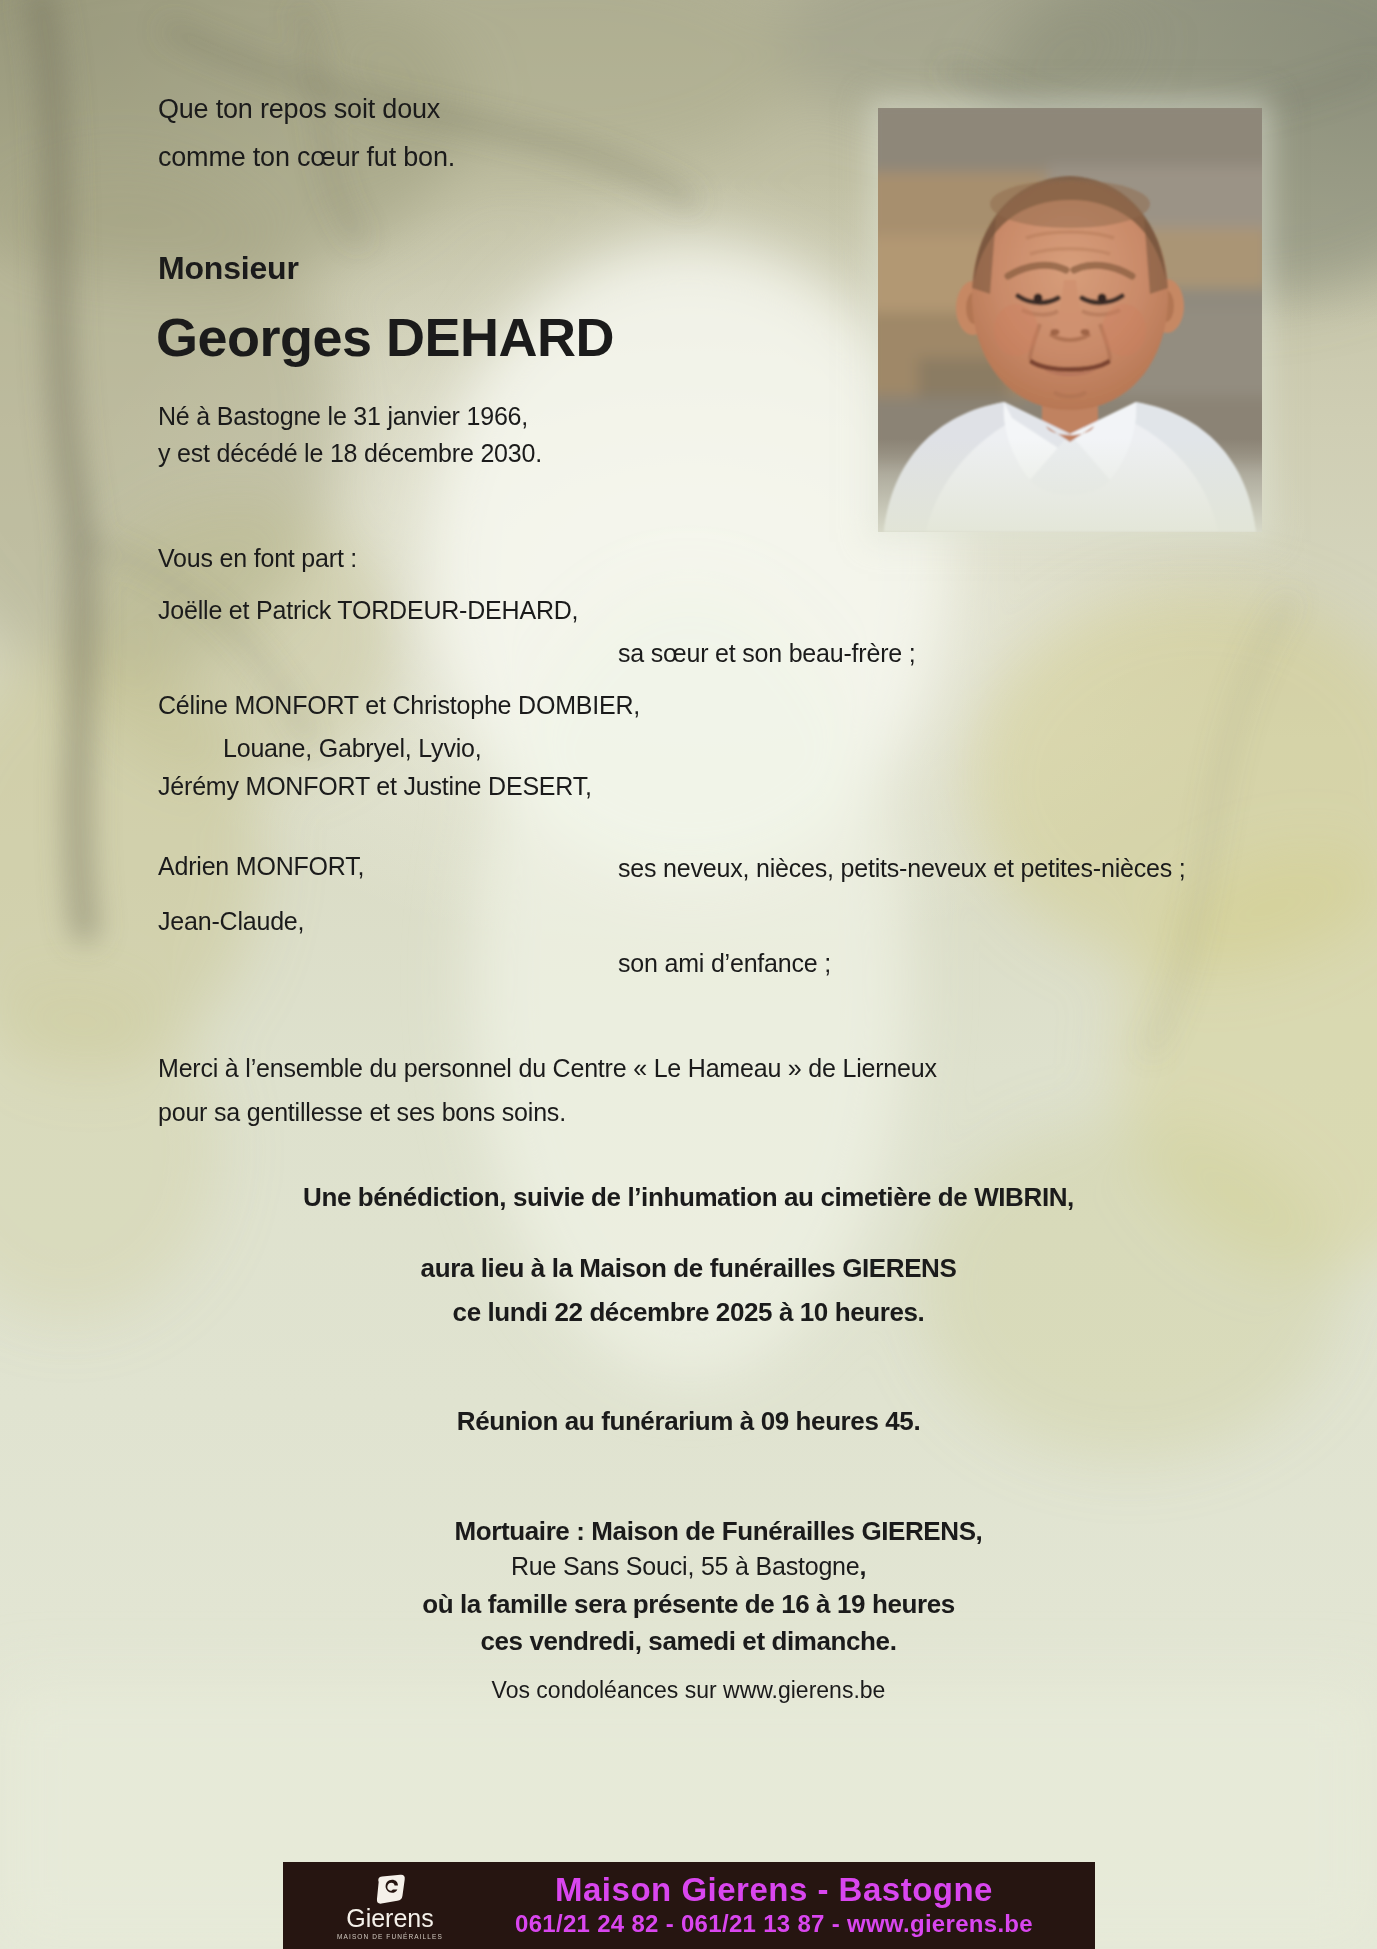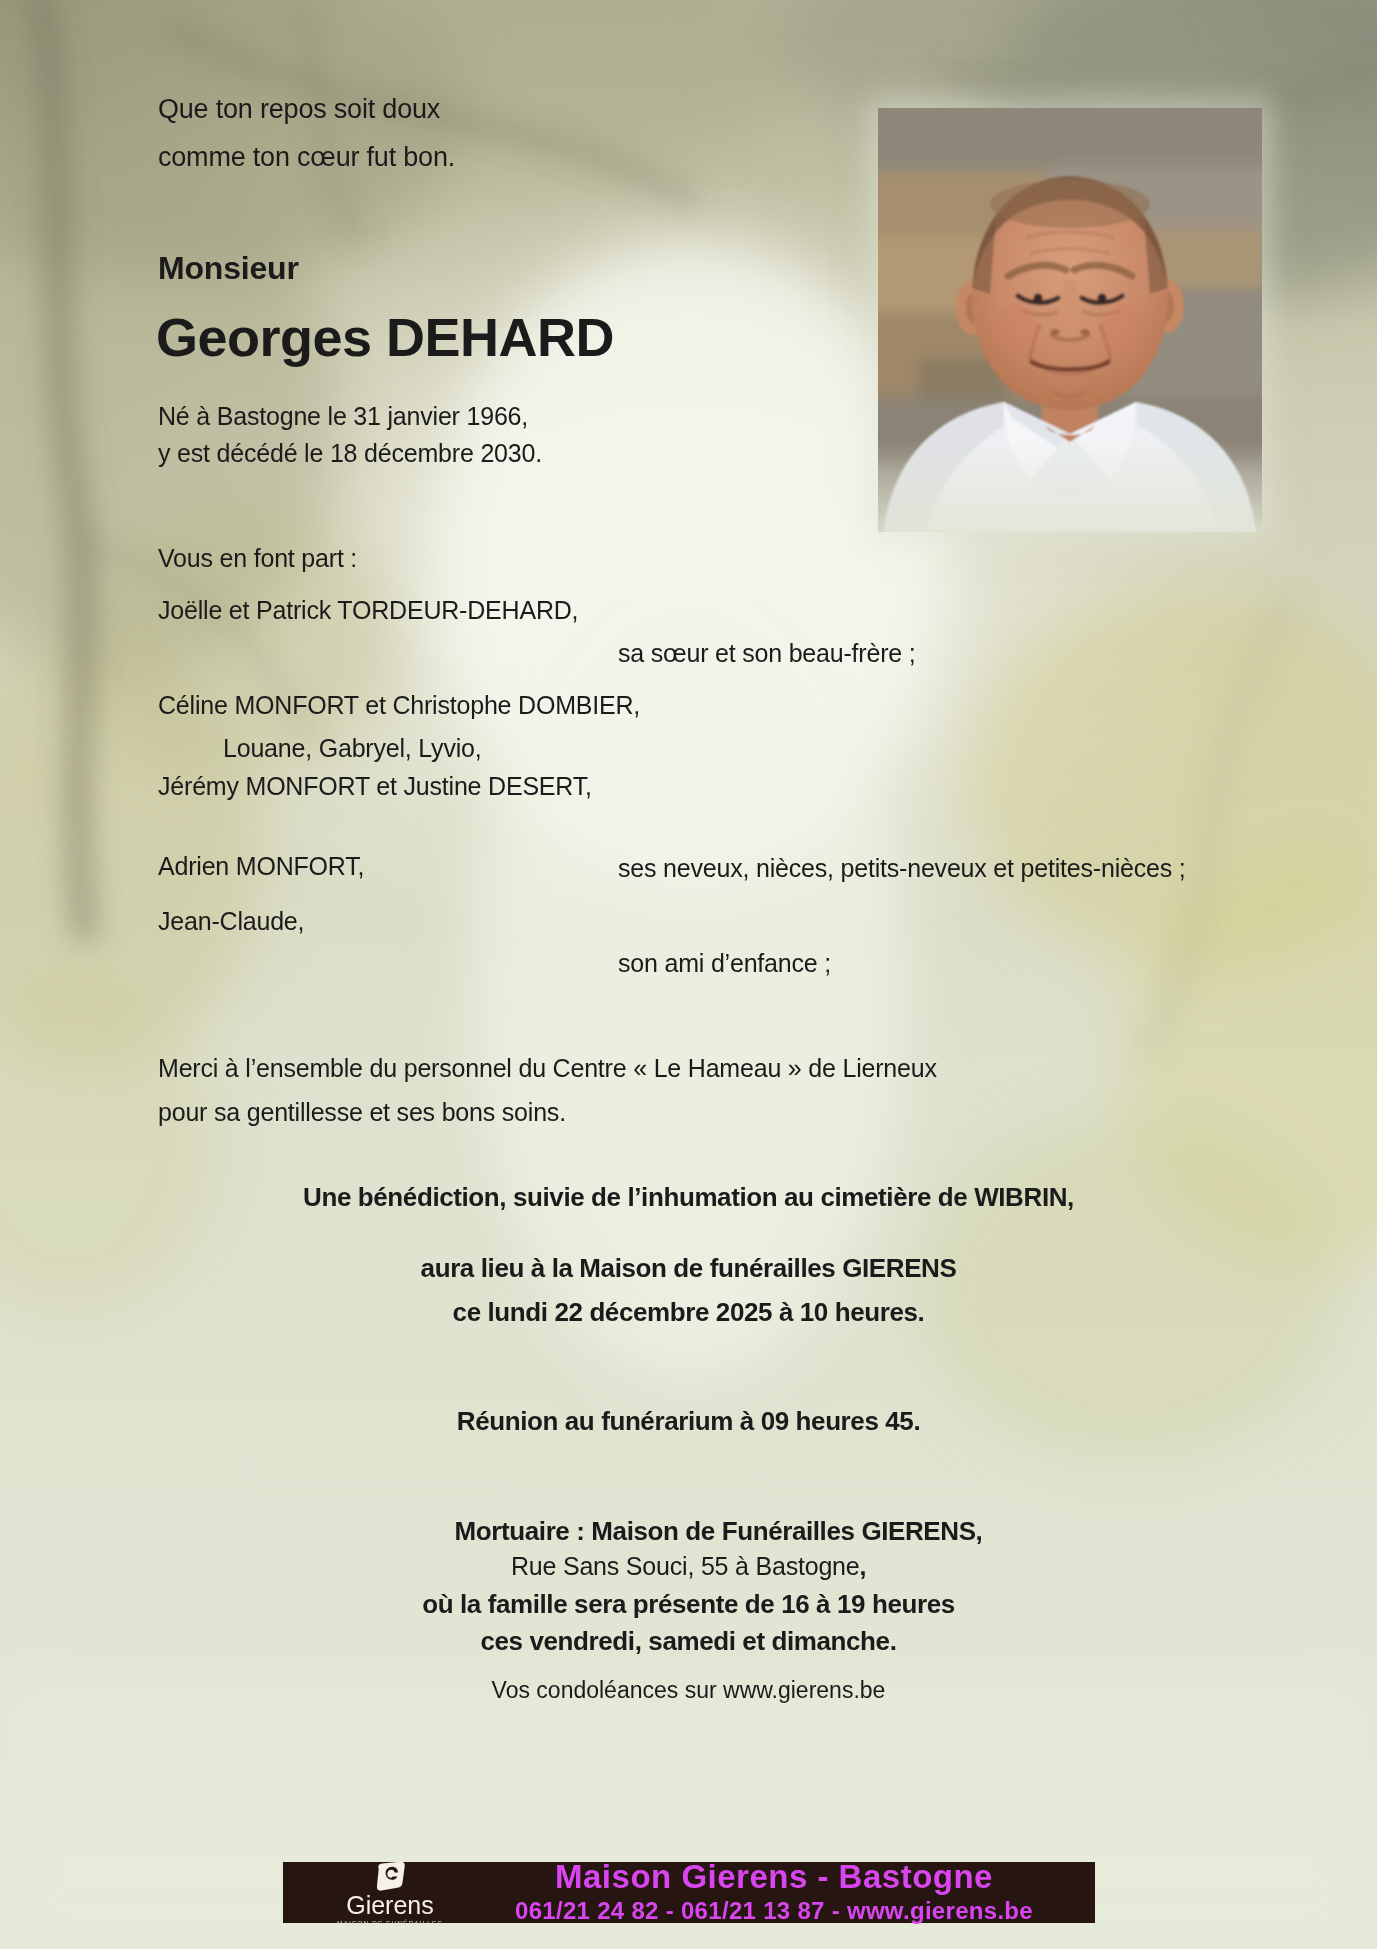--- a/index.html
+++ b/index.html
@@ -41,21 +41,21 @@
   #mor1{top:1516px;font-size:26px;padding-left:30px;}
   #mor2{top:1552px;}
   #mor3{top:1589px;font-size:26px;}
   #mor4{top:1626px;font-size:26px;}
   #cond{top:1677px;font-size:23px;letter-spacing:0;}
   .photo{
     position:absolute;left:878px;top:108px;width:384px;height:424px;
     box-shadow:0 0 26px 10px rgba(224,228,213,.5);
   }
   .banner{
-    position:absolute;left:283px;top:1862px;width:812px;height:61px;
+    position:absolute;left:283px;top:1862px;width:812px;height:87px;
     background:#261511;display:flex;align-items:center;
   }
   .logo{width:178px;display:flex;flex-direction:column;align-items:center;justify-content:center;margin-left:18px;}
   .logo-glyph{width:34px;height:32px;margin-top:2px;}
   .logo-word{color:#f5f1ea;font-size:25px;line-height:1;margin-top:0px;}
   .logo-sub{color:#e8e2d8;font-size:6.5px;letter-spacing:1.1px;margin-top:2px;opacity:.85;}
   .banner-text{flex:1;text-align:center;padding-right:26px;color:#d946ef;}
   .banner-title{font-size:33px;font-weight:bold;letter-spacing:.5px;line-height:1.05;}
   .banner-phone{font-size:24px;font-weight:600;letter-spacing:.3px;margin-top:3px;}
 </style>

